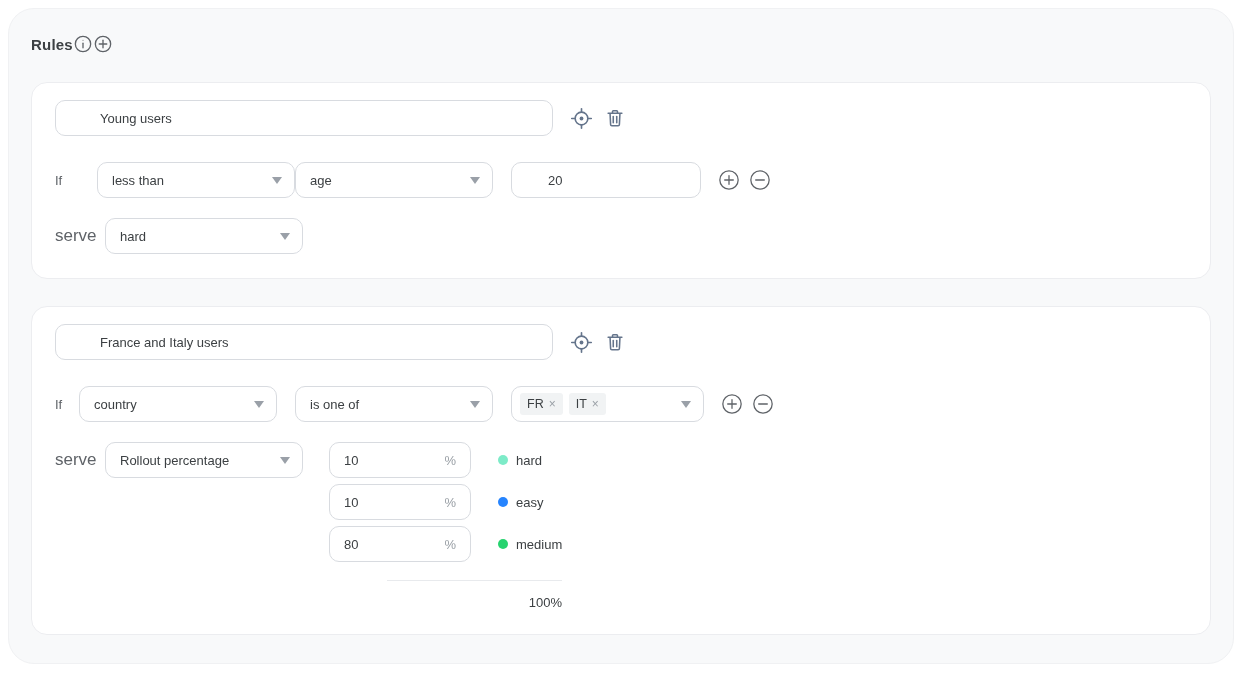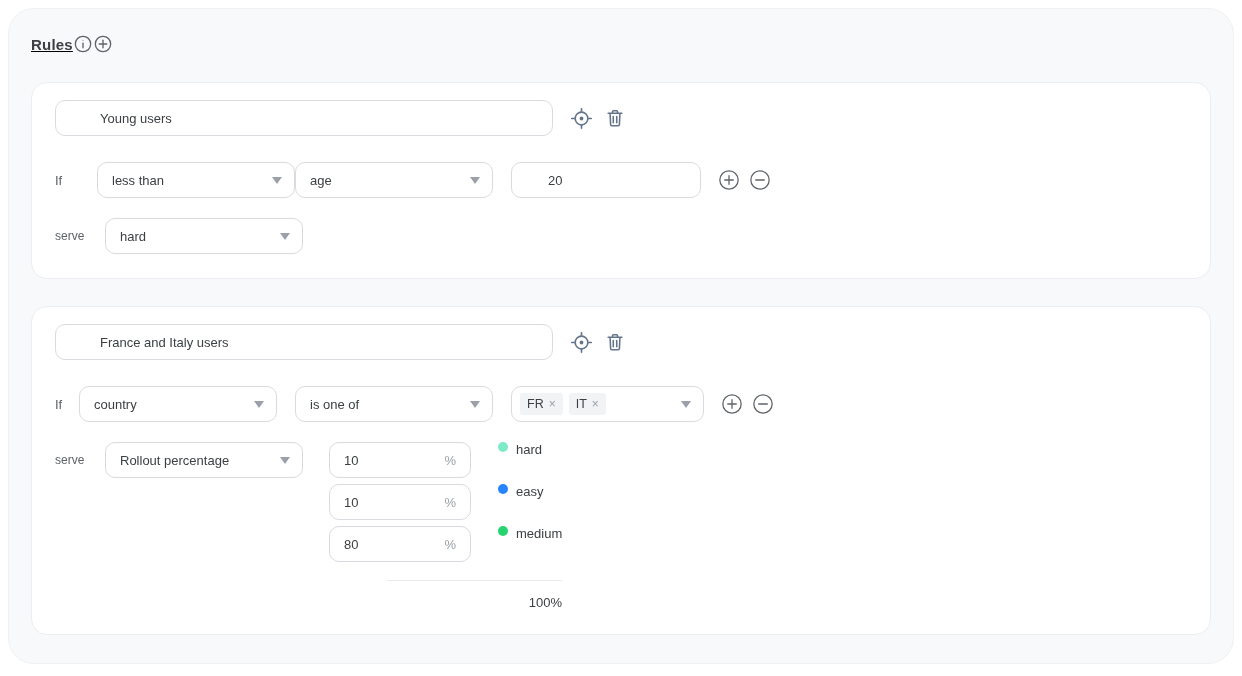--- a/index.html
+++ b/index.html
@@ -3,21 +3,21 @@
 <meta charset="utf-8">
 <style>
   * { margin:0; padding:0; box-sizing:border-box; }
   html,body { width:1242px; height:676px; background:#ffffff;
     font-family:"Liberation Sans","DejaVu Sans",sans-serif; }
   .panel{
     margin:8px; width:1226px; height:656px;
     background:#f8f9fa; border:1px solid #f0f1f3; border-radius:26px;
     overflow:hidden;
   }
-  .hdr{ display:flex; align-items:center; gap:0; padding:25px 0 0 22px;text-decoration:underline; }
+  .hdr{ display:flex; align-items:center; gap:0; padding:25px 0 0 22px; }
   .hdr-title{ font-size:15px; font-weight:700; color:#3c4043; letter-spacing:.2px; }
   .icon-btn{ display:inline-flex; align-items:center; justify-content:center;
     background:none; border:none; padding:0; cursor:pointer; color:#5f6368; }
   .cards{ padding:0 22px; }
   .card{
     background:#ffffff; border:1px solid #ecedf0; border-radius:16px;
     padding:17px 23px 24px 23px;
   }
   .card1{ margin-top:28px; }
   .card2{ margin-top:27px; }
@@ -35,28 +35,28 @@
     border-right:5.5px solid transparent; border-top:7px solid #9aa0a8; }
   .val-input{ width:190px;padding-left:36px; }
   .multi{ width:193px; padding:0 30px 0 8px; position:relative; cursor:pointer; }
   .chip{ display:inline-flex; align-items:center; background:#f1f3f4;
     border-radius:3px; padding:4px 7px; margin-right:6px; font-size:12.5px;
     color:#3c4043; }
   .chip-x{ margin-left:5px; color:#9aa0a6; font-size:12px; cursor:pointer; line-height:1; }
   .cond-row{ margin-top:26px; }
   .serve-row{ margin-top:20px; align-items:flex-start; }
   .if-label{ width:24px; font-size:13px; color:#5f6368; }
-  .serve-label{ width:50px; font-size:12px; color:#5f6368; line-height:36px; }
+  .serve-label{ width:50px; font-size:17px; color:#5f6368; line-height:36px; }
   .gap18{ margin-left:18px; }
   .gap17{ margin-left:17px; }
   .gap9{ margin-left:9px; }
   .title-icons{ display:flex; align-items:center; margin-left:17px; gap:11px; color:#64748b; }
   .circ-btns{ display:flex; align-items:center; }
   .rollout-col{ margin-left:26px; }
-  .variant-row{ display:flex; margin-bottom:6px; }
+  .variant-row{ display:flex; align-items:center; margin-bottom:6px; }
   .pct-input{ width:142px; justify-content:space-between; }
   .pct-sign{ color:#9aa0a6; font-size:13px; }
   .dot{ width:10px; height:10px; border-radius:50%; margin-left:27px; }
   .variant-name{ margin-left:8px; font-size:13px; color:#3c4043; }
   .divider{ margin:18px 0 0 58px; width:175px; border-top:1px solid #e8eaed; }
   .total{ width:233px; margin-top:14px; text-align:right; font-size:13px; color:#3c4043; }
   svg{ display:block; }
 </style>
 </head>
 <body>

